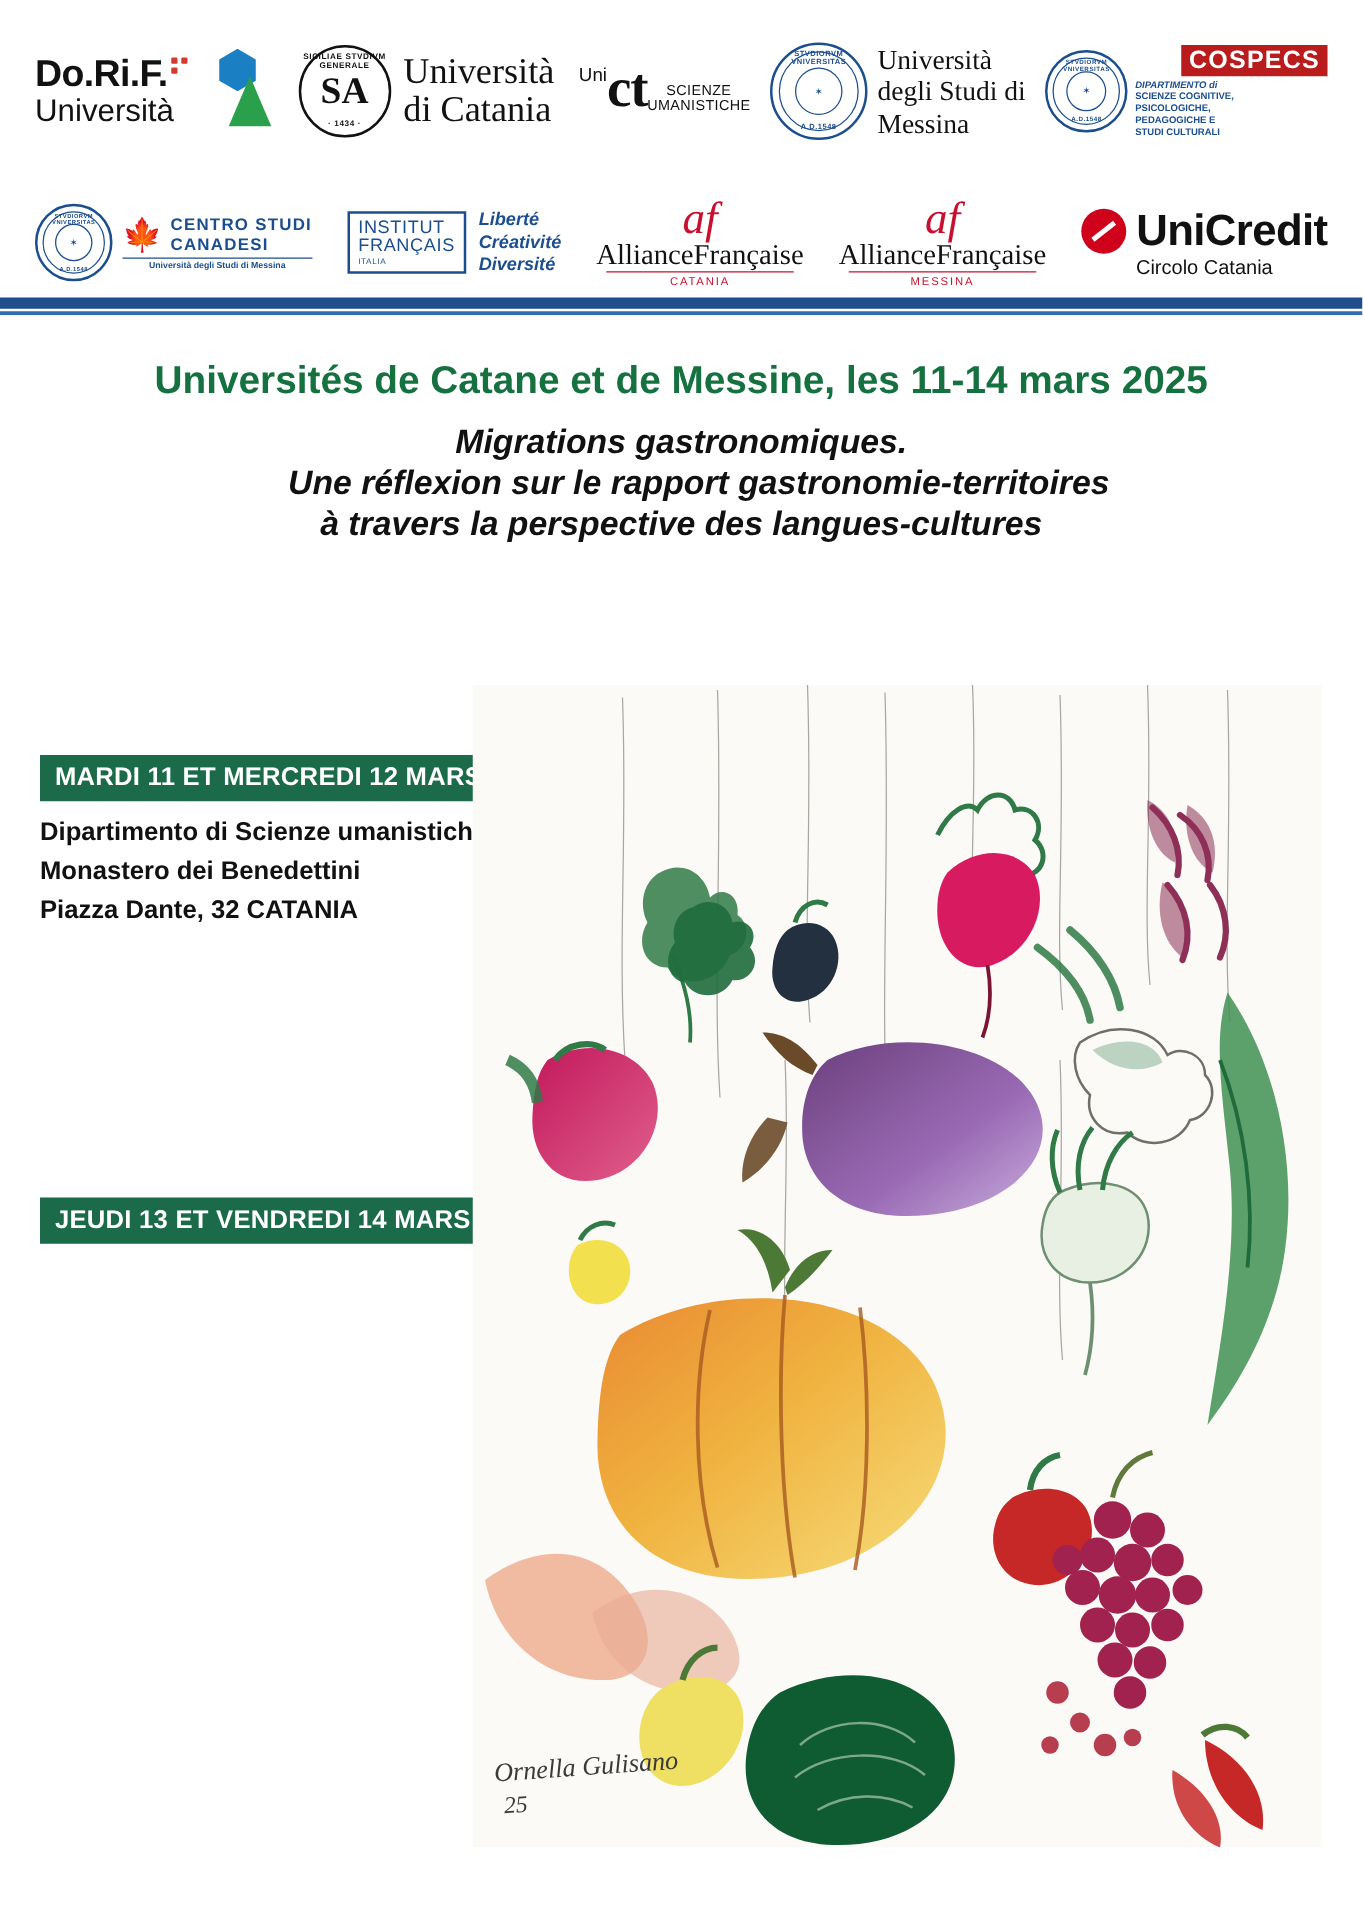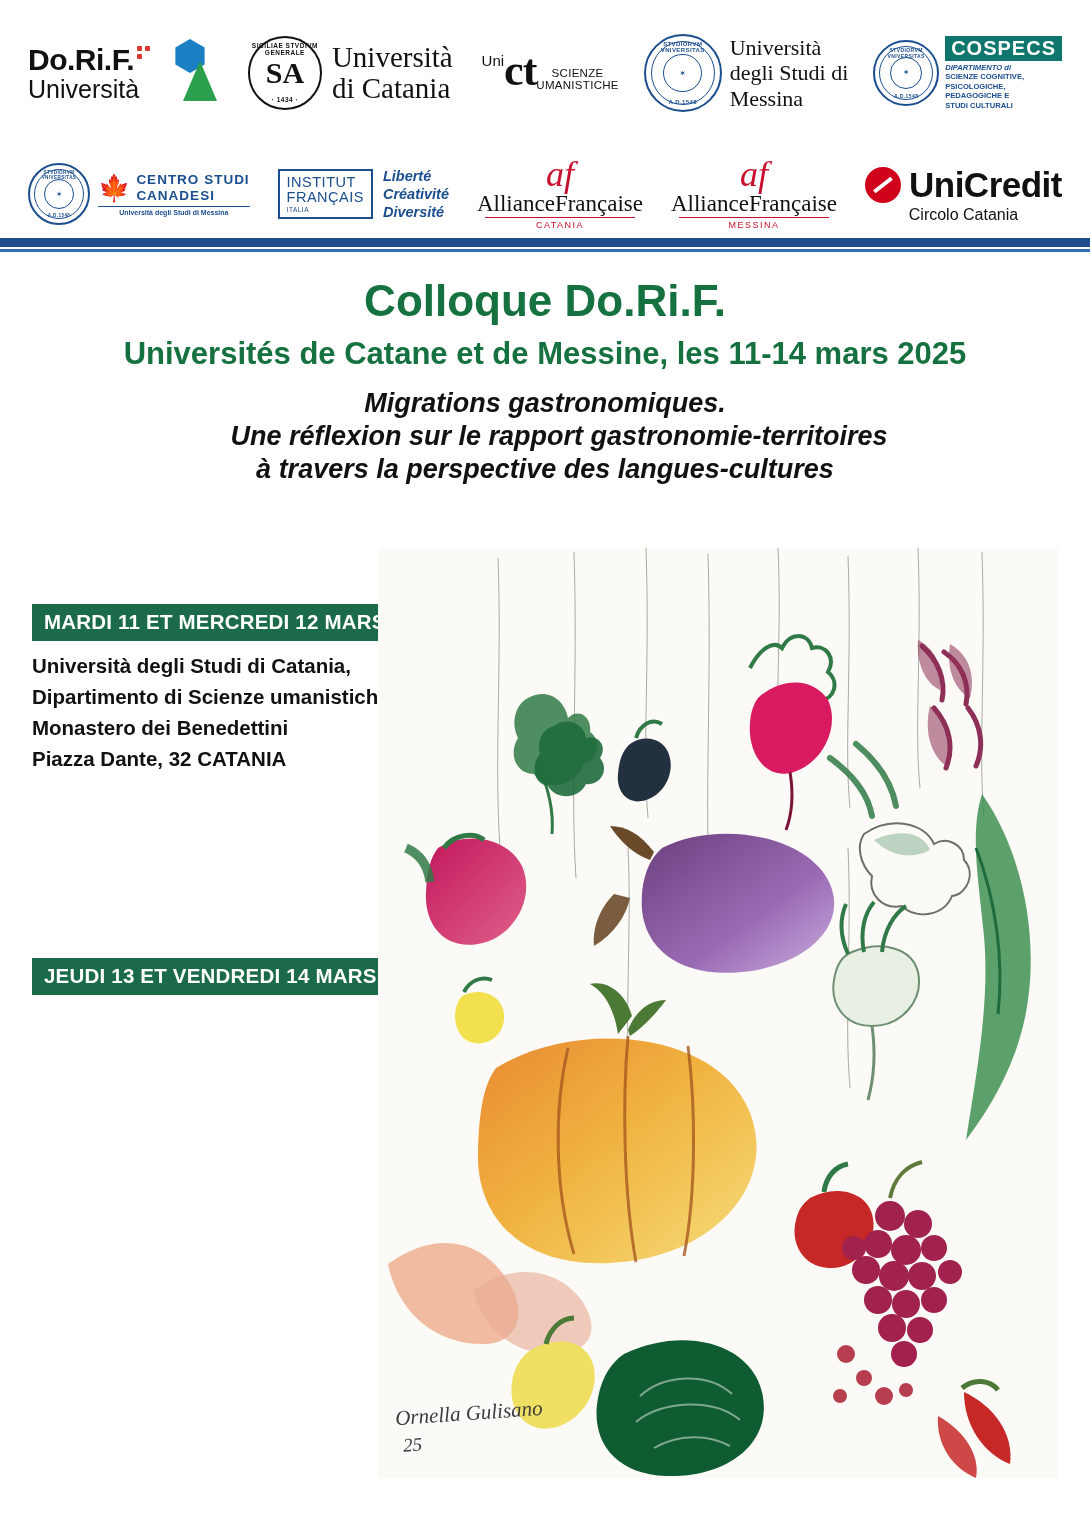--- a/index.html
+++ b/index.html
@@ -123,22 +123,22 @@
   
   .messina-txt {
     font-family: "Liberation Serif", serif;
     font-size: 22px; color: #111; line-height: 1.15; margin-left: 8px;
   }
 
   
   .cospecs { flex-direction: row; align-items: center; }
   .cospecs-box { margin-left: 6px; }
   .cospecs-title {
-    background: #0f766e; color: #fff; font-weight: bold; font-size: 20px;
-    letter-spacing: 1px; padding: 1px 6px; display: inline-block;
+    background: #b91c1c; color: #fff; font-weight: bold; font-size: 20px;
+    letter-spacing: 1px; padding: 1px 6px; display: inline-block; margin-left: 37px;
   }
   .cospecs-sub {
     font-size: 7.6px; font-weight: bold; color: #1b4e8f; line-height: 1.25;
     margin-top: 2px; max-width: 118px;
   }
   .cospecs-sub .it { font-style: italic; font-weight: bold; }
 
   
   .csc { flex-direction: row; align-items: center; }
   .csc-box { margin-left: 8px; }
@@ -372,31 +372,29 @@
         <div class="ucr-sub">Circolo Catania</div>
       </div>
 
     </div>
   </div>
 
   <div class="bluebar"></div>
   <div class="bluebar thin"></div>
 
   <div class="titles">
-    <div class="t-main">Colloque Do.Ri.F.</div>
     <div class="t-sub">Universités de Catane et de Messine, les 11-14 mars 2025</div>
     <div class="t-it1">Migrations gastronomiques.</div>
     <div class="t-it2">Une réflexion sur le rapport gastronomie-territoires</div>
     <div class="t-it3">à travers la perspective des langues-cultures</div>
   </div>
 
   <div class="venue v1">
     <div class="vhead">MARDI 11 ET MERCREDI 12 MARS</div>
     <div class="vbody">
-      <div>Università degli Studi di Catania,</div>
       <div>Dipartimento di Scienze umanistiche,</div>
       <div>Monastero dei Benedettini</div>
       <div>Piazza Dante, 32 CATANIA</div>
     </div>
   </div>
 
   <div class="venue v2">
     <div class="vhead">JEUDI 13 ET VENDREDI 14 MARS</div>
   </div>
 

